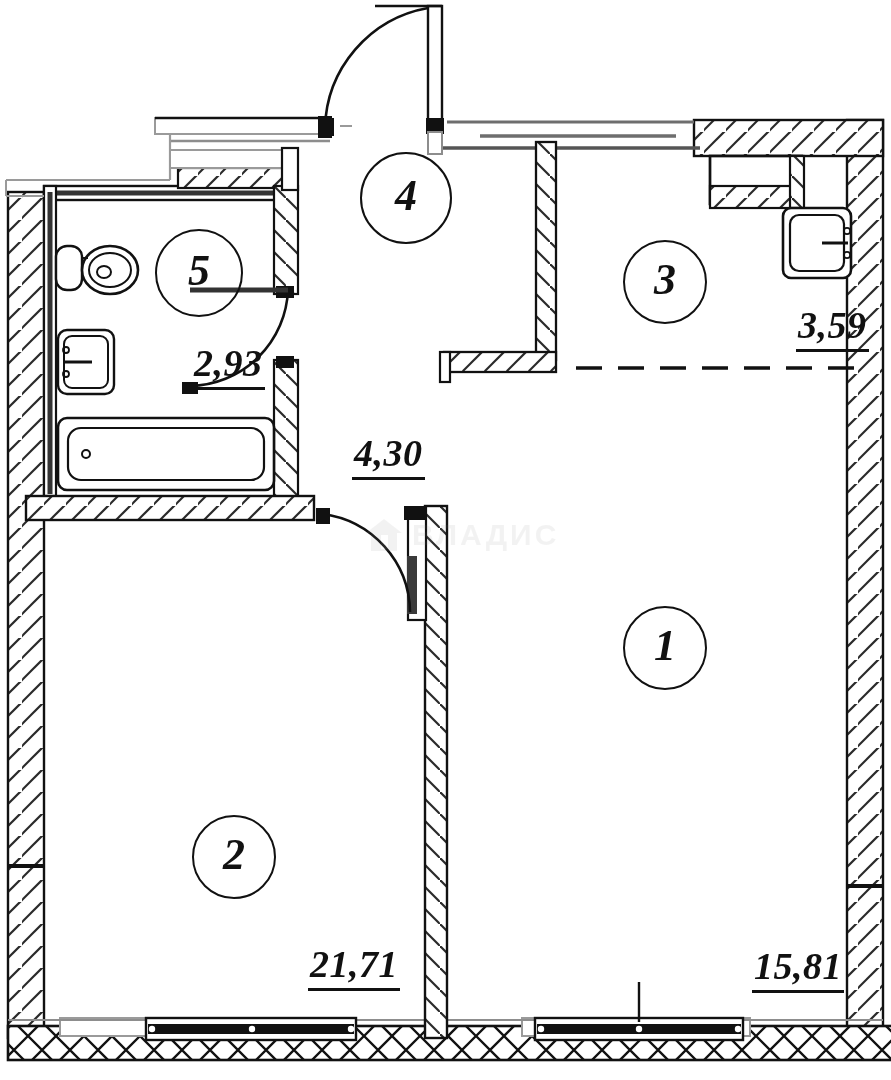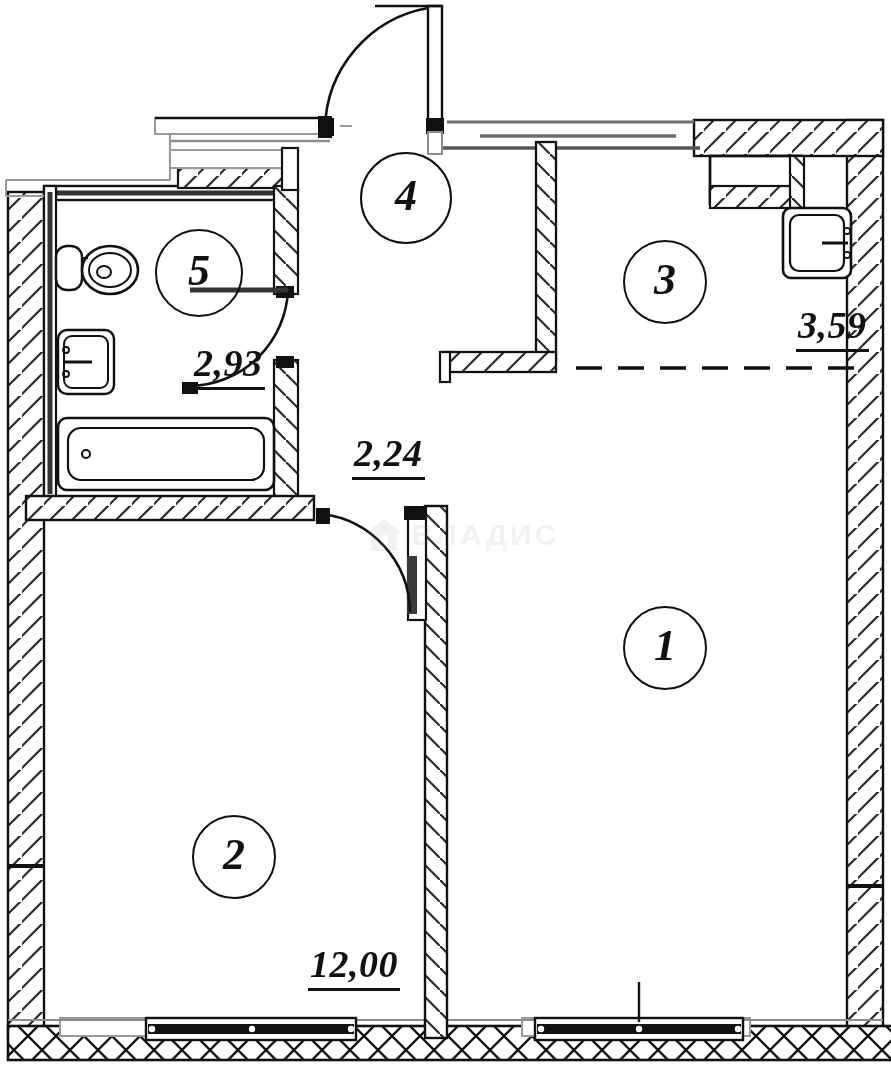--- a/index.html
+++ b/index.html
@@ -274,27 +274,30 @@
 
   <div class="area-label" style="left:192px;top:341px;">
     <span class="txt">2,93</span>
   </div>
 
   <div class="area-label" style="left:796px;top:303px;">
     <span class="txt">3,59</span>
   </div>
 
   <div class="area-label" style="left:352px;top:431px;">
-    <span class="txt">2,24</span>
+    <span class="txt">4,30</span>
   </div>
 
   <div class="area-label" style="left:308px;top:942px;">
-    <span class="txt">12,00</span>
-  </div>
-
+    <span class="txt">21,71</span>
+  </div>
+
+  <div class="area-label" style="left:752px;top:944px;">
+    <span class="txt">15,81</span>
+  </div>
 
   <div id="watermark">
     <svg width="40" height="40" viewBox="0 0 40 40">
       <path d="M20,4 L38,18 L33,18 L33,36 L7,36 L7,18 L2,18 Z" fill="#8a8a8a"></path>
       <rect x="17" y="20" width="7" height="14" fill="#ffffff"></rect>
     </svg>
     <span class="wm-text">ВЛАДИС</span>
   </div>
 
 </div>

